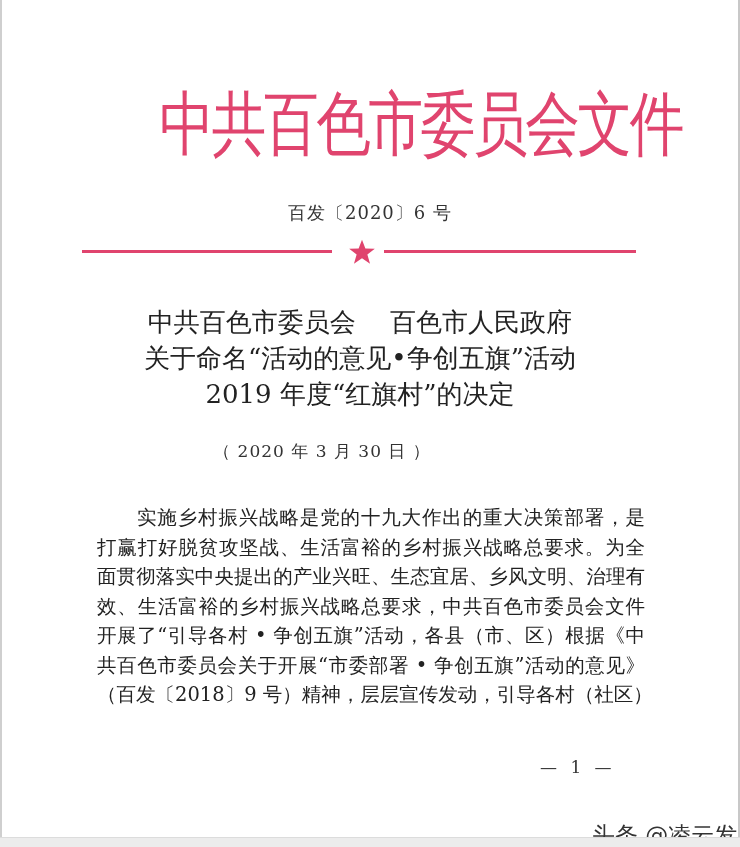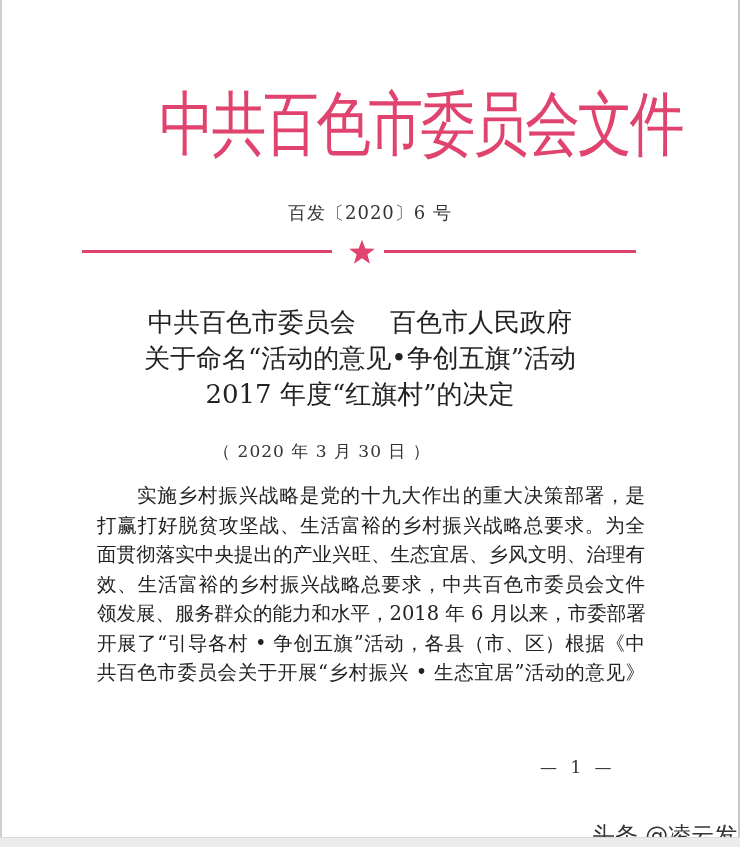--- a/index.html
+++ b/index.html
@@ -45,21 +45,21 @@
   .title {
     position: absolute; left: 0; top: 290px; width: 720px; text-align: center;
     font-size: 26px; line-height: 36px; color: #222;
   }
   .title div { white-space: pre; }
   .date {
     position: absolute; left: 0; top: 426px; width: 644px; text-align: center;
     font-size: 17px; color: #333; letter-spacing: 1px;
   }
   .body-text {
-    position: absolute; left: 97px; top: 467px; width: 548px;
+    position: absolute; left: 97px; top: 489px; width: 548px;
     font-size: 19.5px; line-height: 29.5px; color: #222;
     text-align: justify; text-align-last: justify;
   }
   .body-text div { white-space: nowrap; text-align-last: justify; text-align: justify; }
   .body-text .first { padding-left: 40px; }
   .page-number {
     position: absolute; left: 540px; top: 743px; font-size: 17px; color: #333;
     letter-spacing: 4px;
   }
   .watermark {
@@ -82,33 +82,33 @@
 
   <div class="divider-line divider-left"></div>
   <svg class="star" viewBox="0 0 24 24">
     <polygon points="12,1.5 14.9,9.1 23,9.3 16.6,14.2 18.9,22 12,17.4 5.1,22 7.4,14.2 1,9.3 9.1,9.1" fill="#e0446e"></polygon>
   </svg>
   <div class="divider-line divider-right"></div>
 
   <div class="title">
     <div>中共百色市委员会　 百色市人民政府</div>
     <div>关于命名“活动的意见•争创五旗”活动</div>
-    <div>2017 年度“红旗村”的决定</div>
+    <div>2019 年度“红旗村”的决定</div>
   </div>
 
   <div class="date">（ 2020 年 3 月 30 日 ）</div>
 
   <div class="body-text">
     <div class="first">实施乡村振兴战略是党的十九大作出的重大决策部署，是</div>
     <div>打赢打好脱贫攻坚战、生活富裕的乡村振兴战略总要求。为全</div>
     <div>面贯彻落实中央提出的产业兴旺、生态宜居、乡风文明、治理有</div>
     <div>效、生活富裕的乡村振兴战略总要求，中共百色市委员会文件</div>
-    <div>领发展、服务群众的能力和水平，2018 年 6 月以来，市委部署</div>
     <div>开展了“引导各村 • 争创五旗”活动，各县（市、区）根据《中</div>
-    <div>共百色市委员会关于开展“乡村振兴 • 生态宜居”活动的意见》</div>
+    <div>共百色市委员会关于开展“市委部署 • 争创五旗”活动的意见》</div>
+    <div>（百发〔2018〕9 号）精神，层层宣传发动，引导各村（社区）</div>
   </div>
 
   <div class="page-number">— 1 —</div>
 
   <div class="watermark">头条 @凌云发布</div>
 </div>
 
 <div class="bottom-bar"></div>
 
 </body></html>

